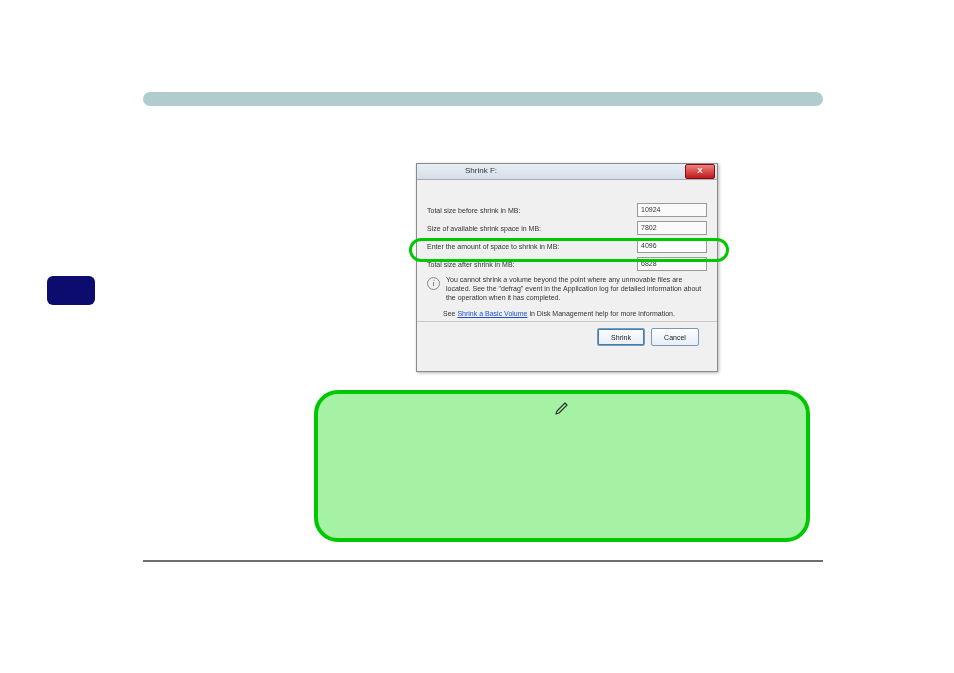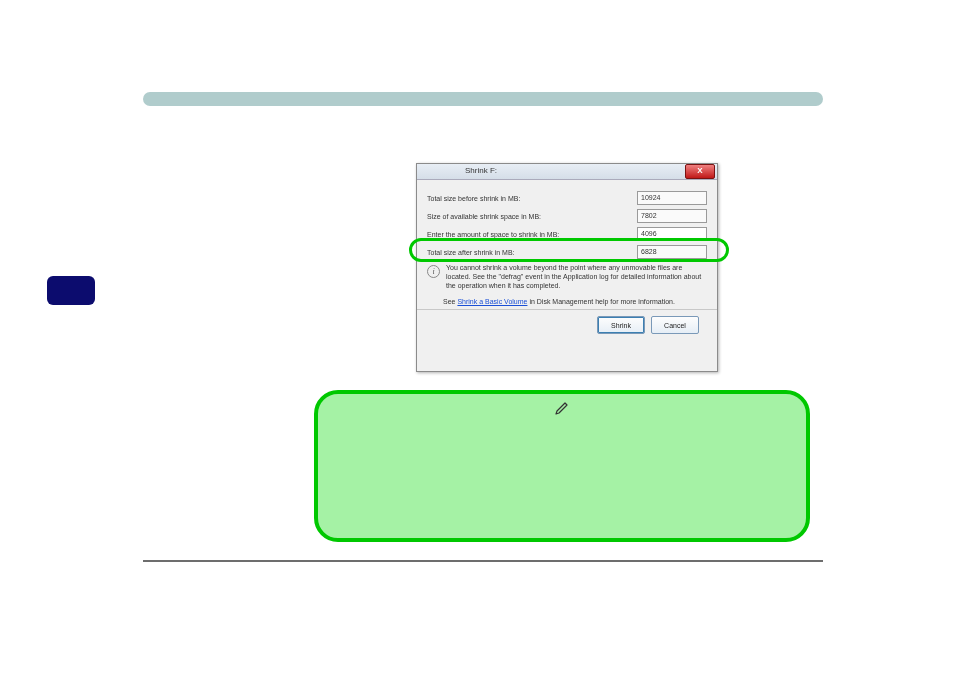--- a/index.html
+++ b/index.html
@@ -12,21 +12,21 @@
   .bottom-rule{position:absolute;left:143px;top:560px;width:680px;height:2px;background:#6d6d6d;}
   
   .tip-box{position:absolute;left:314px;top:390px;width:496px;height:152px;background:#a5f2a5;border:4px solid #00c800;border-radius:24px;box-sizing:border-box;}
   .tip-icon{position:absolute;left:50%;top:6px;transform:translateX(-50%);}
   
   .dialog{position:absolute;left:416px;top:163px;width:300px;height:207px;background:#f0f0f0;border:1px solid #8b8b8b;box-shadow:1px 1px 3px rgba(0,0,0,.3);font-family:"Segoe UI",Tahoma,sans-serif;font-size:7px;color:#333;}
   .titlebar{height:15px;background:linear-gradient(#e8eef5,#d5dee8);border-bottom:1px solid #aab;position:relative;}
   .titlebar .title{position:absolute;left:4px;top:2px;font-size:8px;color:#333;padding-left:44px;}
   .closebtn{position:absolute;right:2px;top:0;width:28px;height:13px;background:linear-gradient(#f08080,#c01818);border:1px solid #7a1212;border-radius:2px;}
   .closebtn .x{display:block;text-align:center;font-size:8px;font-weight:bold;color:#fff;line-height:11px;}
-  .body{padding:10px 10px 4px 10px;}
+  .body{padding:22px 10px 4px 10px;}
   .row{display:flex;align-items:center;height:16px;margin-bottom:2px;}
   .row .lbl{flex:1;}
   .row .field{width:62px;height:12px;border:1px solid #9a9a9a;background:#fff;padding:0 3px;line-height:12px;font-size:7px;color:#333;text-align:left;}
   .row .field.ro{background:#fafafa;}
   
   .oval{position:absolute;left:-8px;top:58px;width:314px;height:18px;border:3px solid #00c800;border-radius:100px;pointer-events:none;}
   .info-block{display:flex;gap:6px;margin-top:4px;line-height:1.25;}
   .info-i{width:11px;height:11px;border:1px solid #888;border-radius:50%;display:flex;align-items:center;justify-content:center;font-style:italic;font-family:Georgia,serif;font-size:8px;color:#555;flex-shrink:0;margin-top:1px;}
   .see-link{margin:8px 0 4px 16px;font-size:7px;}
   .see-link a{color:#1a4fd6;text-decoration:underline;cursor:pointer;}

